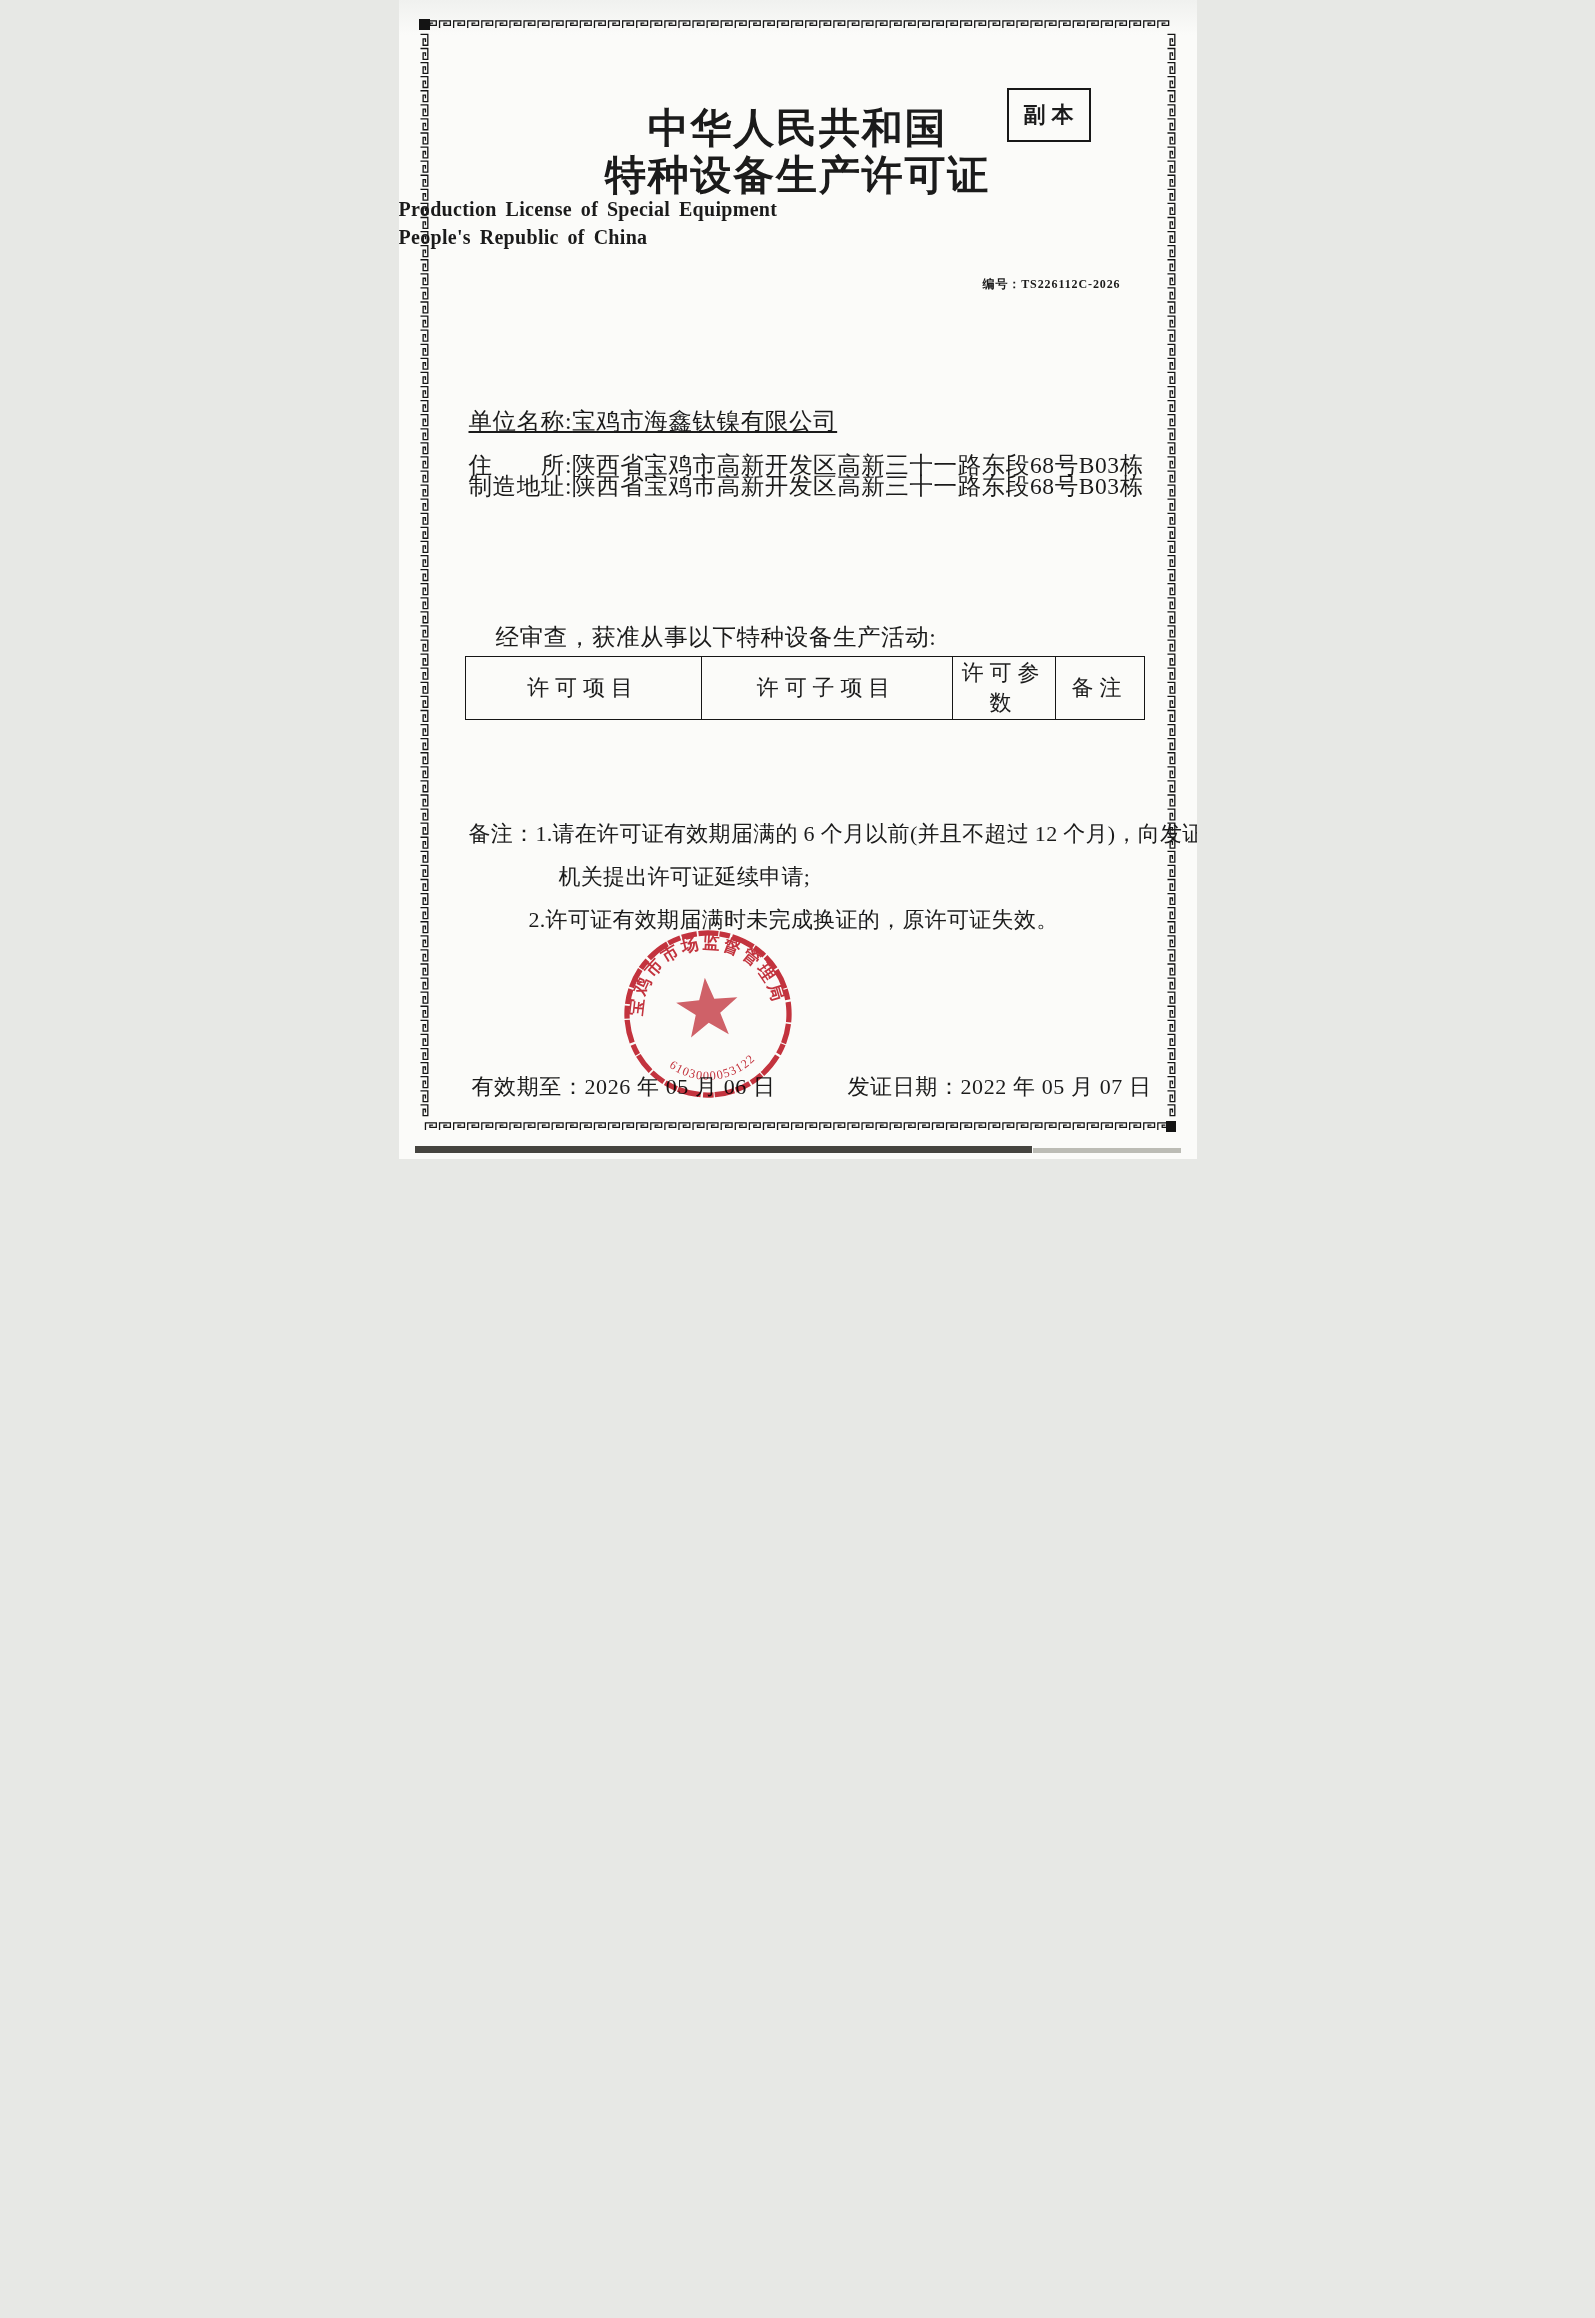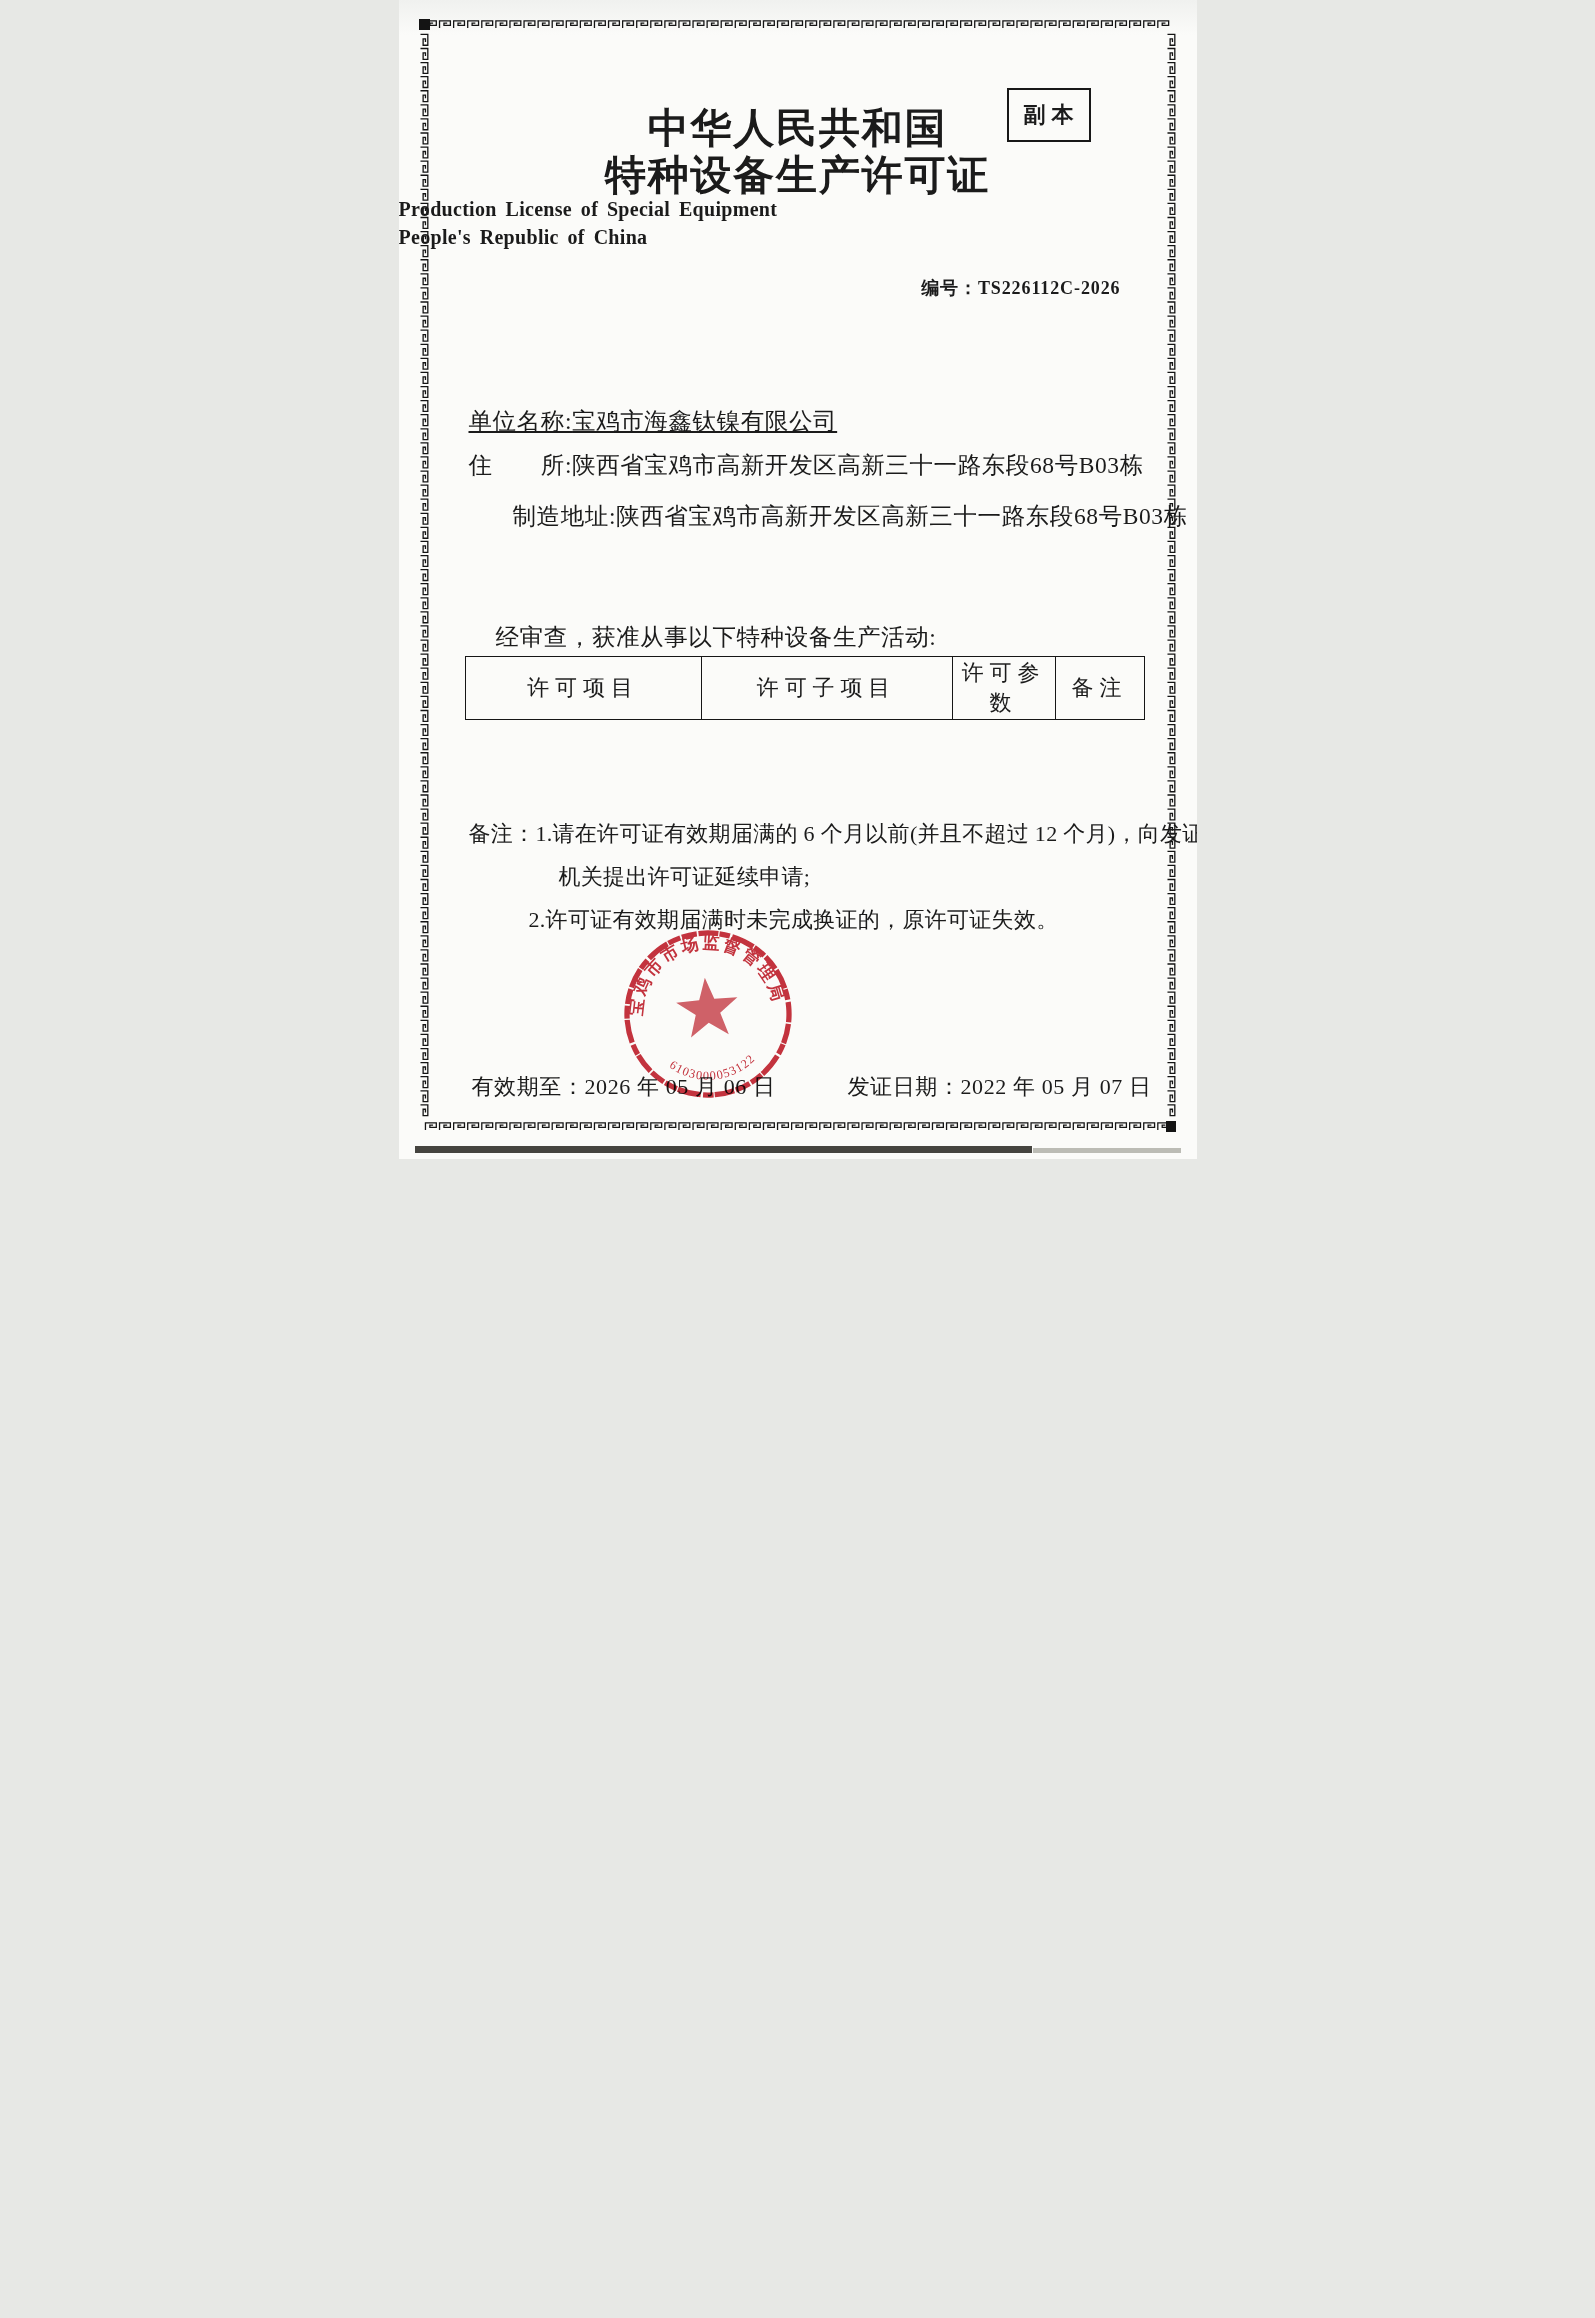--- a/index.html
+++ b/index.html
@@ -21,21 +21,21 @@
     position:absolute;left:608px;top:88px;width:84px;height:54px;
     border:2.9px solid #181818;
     display:flex;align-items:center;justify-content:center;
     font-size:22px;font-weight:700;letter-spacing:5.9px;padding-left:5.9px;
     box-sizing:border-box;
   }
   .title-cn{left:0;width:100%;text-align:center;font-weight:700;
     font-size:41px;letter-spacing:1.8px;white-space:nowrap;}
   .title-en{left:0;width:100%;text-align:left;font-weight:700;
     font-size:20px;letter-spacing:0.3px;word-spacing:3.5px;white-space:nowrap;}
-  .license-no{right:76px;top:276px;font-size:18px;letter-spacing:0.9px;font-weight:600;white-space:nowrap;}
+  .license-no{right:76px;top:276px;font-size:12px;letter-spacing:0.9px;font-weight:600;white-space:nowrap;}
   .field-line{left:70px;font-size:23.5px;white-space:nowrap;letter-spacing:0.6px;}
   .table-intro{left:97px;top:621px;font-size:23.5px;letter-spacing:0.6px;white-space:nowrap;}
   table.lic{
     position:absolute;left:66px;top:656px;width:679px;
     border-collapse:collapse;table-layout:fixed;
     border:1.8px solid #161616;
   }
   table.lic th,table.lic td{
     border:1.2px solid #161616;text-align:center;vertical-align:middle;
     font-weight:400;padding:1.2px 2.3px;box-sizing:border-box;
@@ -87,21 +87,21 @@
   <div class="abs license-no">
     <span>编号：</span><span>TS226112C-2026</span>
   </div>
 
   <div class="abs field-line" style="top:405px;text-decoration:underline;">
     <span>单位名称:</span><span>宝鸡市海鑫钛镍有限公司</span>
   </div>
   <div class="abs field-line" style="top:449px;">
     <span>住　　所:</span><span>陕西省宝鸡市高新开发区高新三十一路东段68号B03栋</span>
   </div>
-  <div class="abs field-line" style="top:500px;margin-left:44px;">
+  <div class="abs field-line" style="top:470px;">
     <span>制造地址:</span><span>陕西省宝鸡市高新开发区高新三十一路东段68号B03栋</span>
   </div>
 
   <div class="abs table-intro">经审查，获准从事以下特种设备生产活动:</div>
 
   <table class="lic">
     <colgroup>
         <col style="width:236px">
         <col style="width:251px">
         <col style="width:103px">

